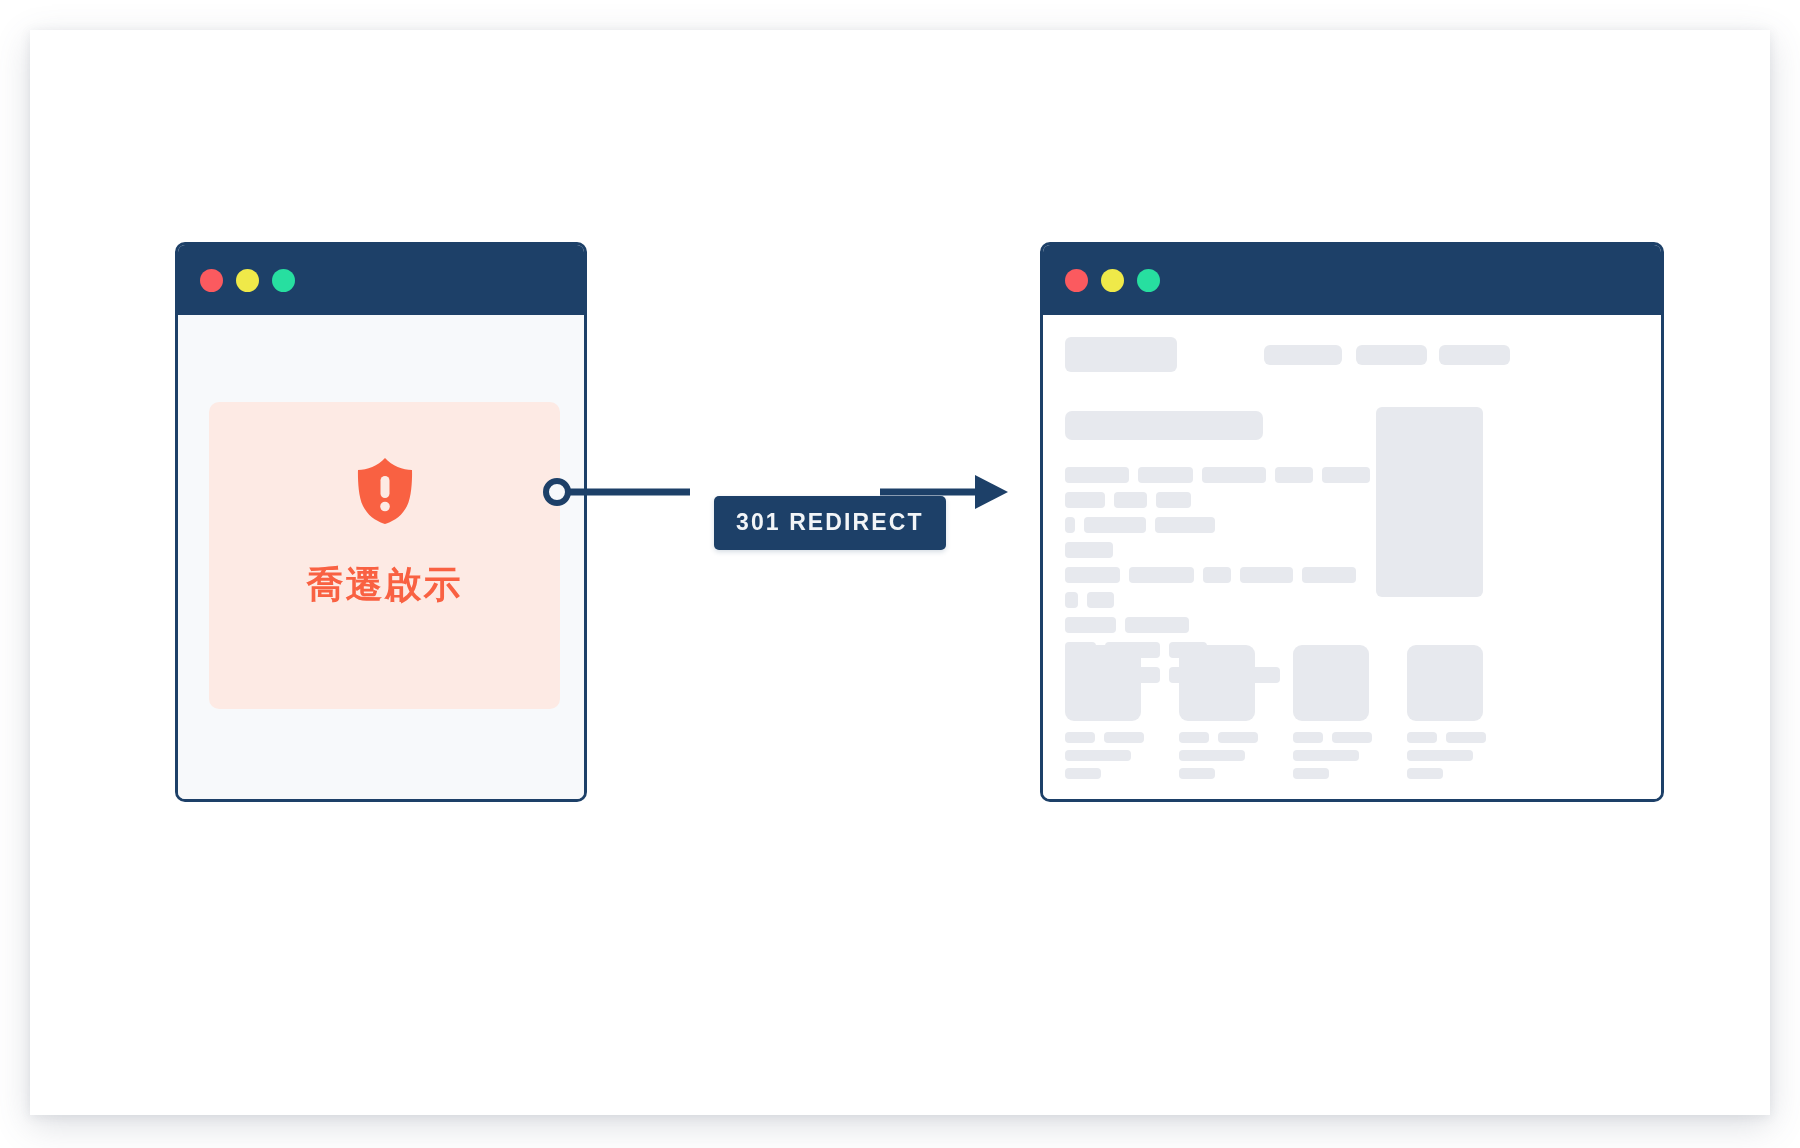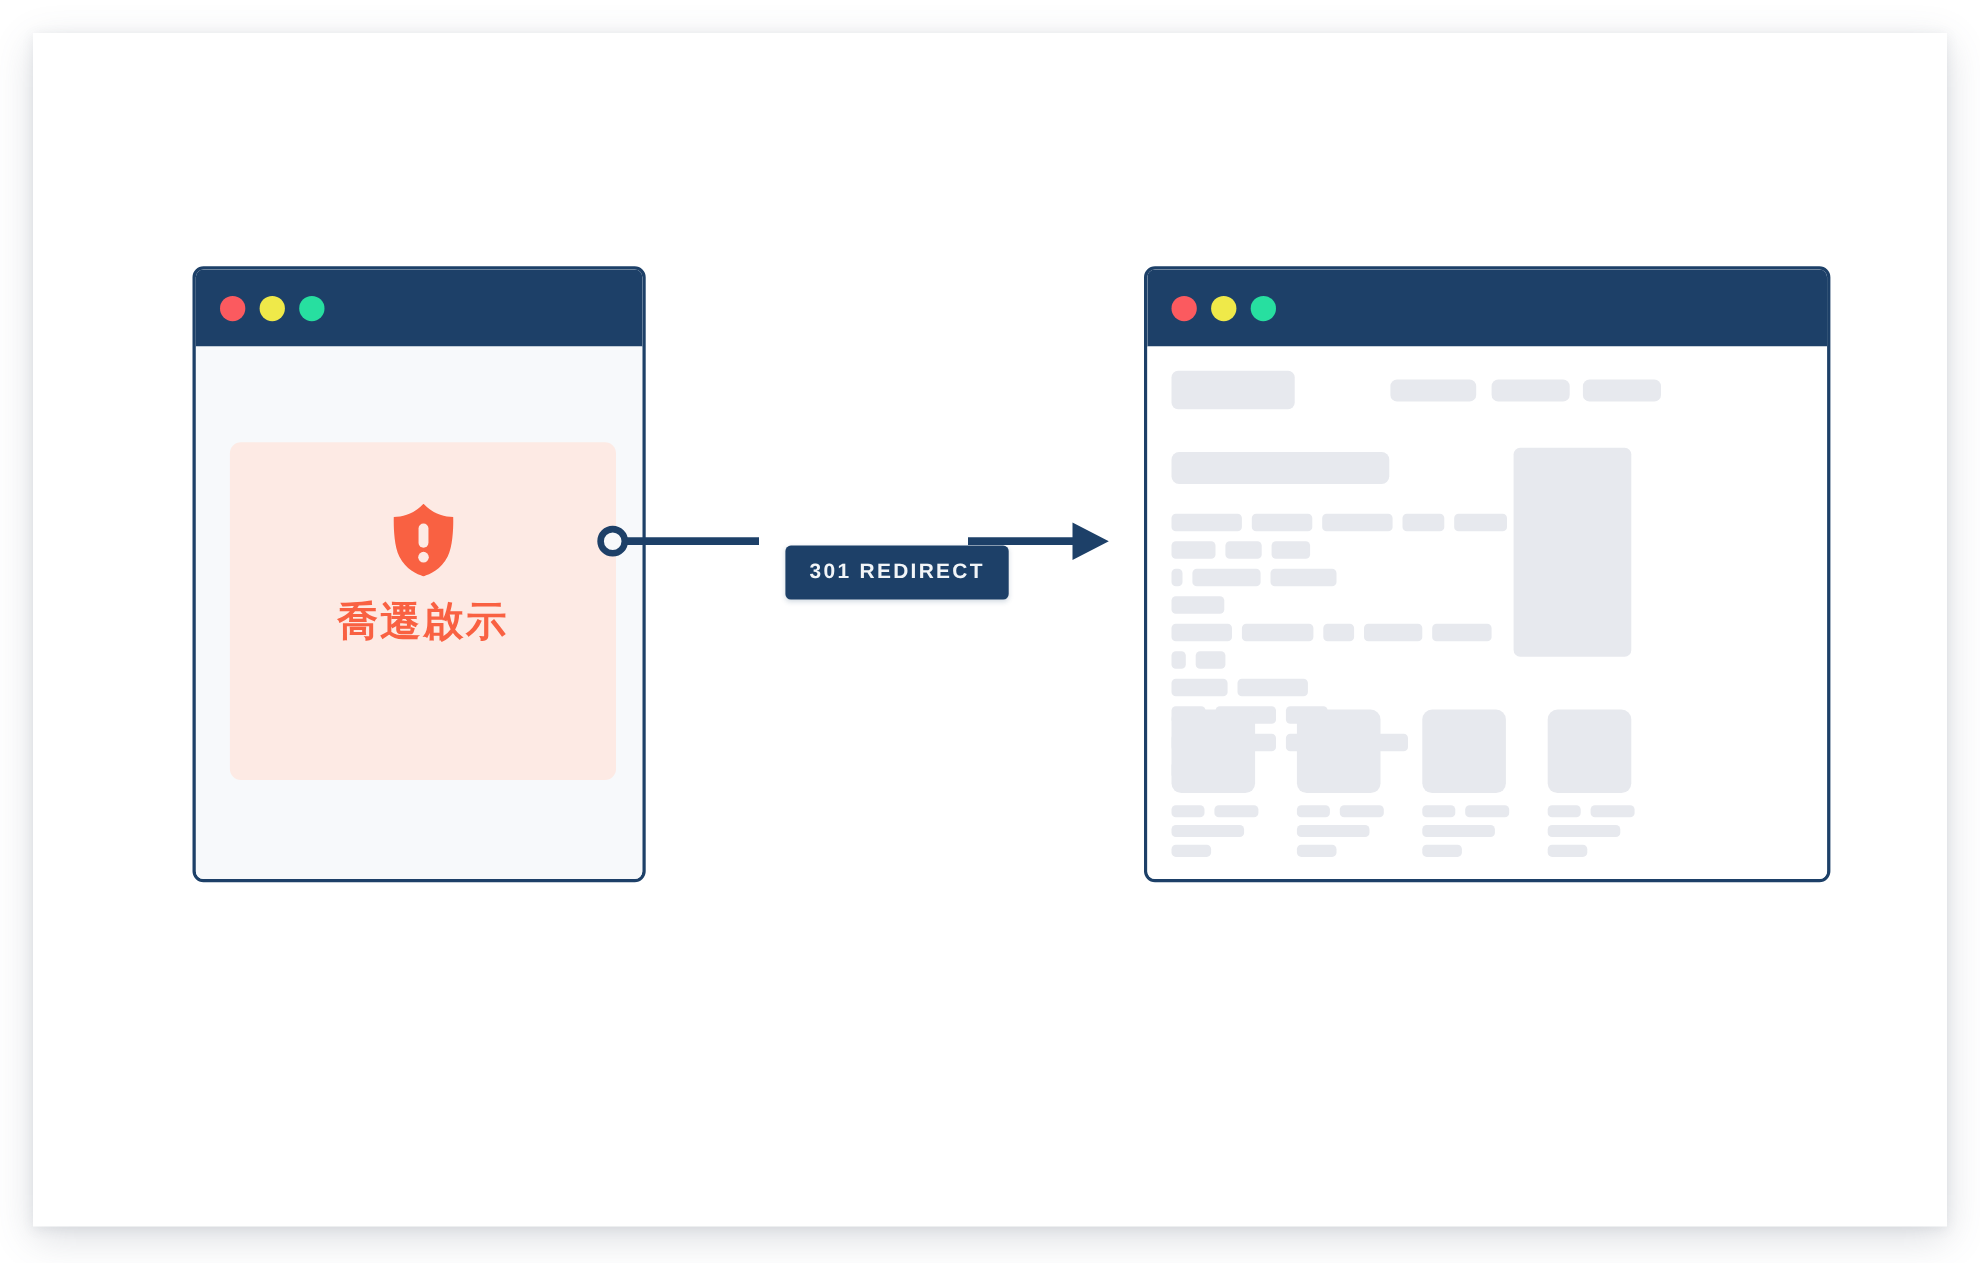--- a/index.html
+++ b/index.html
@@ -80,21 +80,21 @@
     width: 58px;
     height: 66px;
   }
   .notice-line {
     color: #F96142;
     font-weight: bold;
     font-size: 37px;
     letter-spacing: 2px;
     line-height: 1.0;
   }
-  #notice-line-1 { margin-top: 22px; }
+  #notice-line-1 { margin-top: 42px; }
   #notice-line-2 { margin-top: 22px; }
 
   
   #win-right {
     left: 1010px;
     top: 212px;
     width: 624px;
     height: 560px;
     background: #ffffff;
   }
@@ -115,21 +115,21 @@
   #connector { position: absolute; left: 0; top: 0; width: 1740px; height: 1085px; pointer-events: none; }
 
   #redirect-pill {
     position: absolute;
     left: 684px;
     top: 466px;
     background: #1D4068;
     color: #F2F5F8;
     border-radius: 5px;
     padding: 13px 22px 14px 22px;
-    font-size: 19px;
+    font-size: 23px;
     font-weight: bold;
     letter-spacing: 2.1px;
     white-space: nowrap;
     box-shadow: 0 2px 5px rgba(29,64,104,0.18);
   }
 </style>
 </head>
 <body>
 
 <div id="card">

